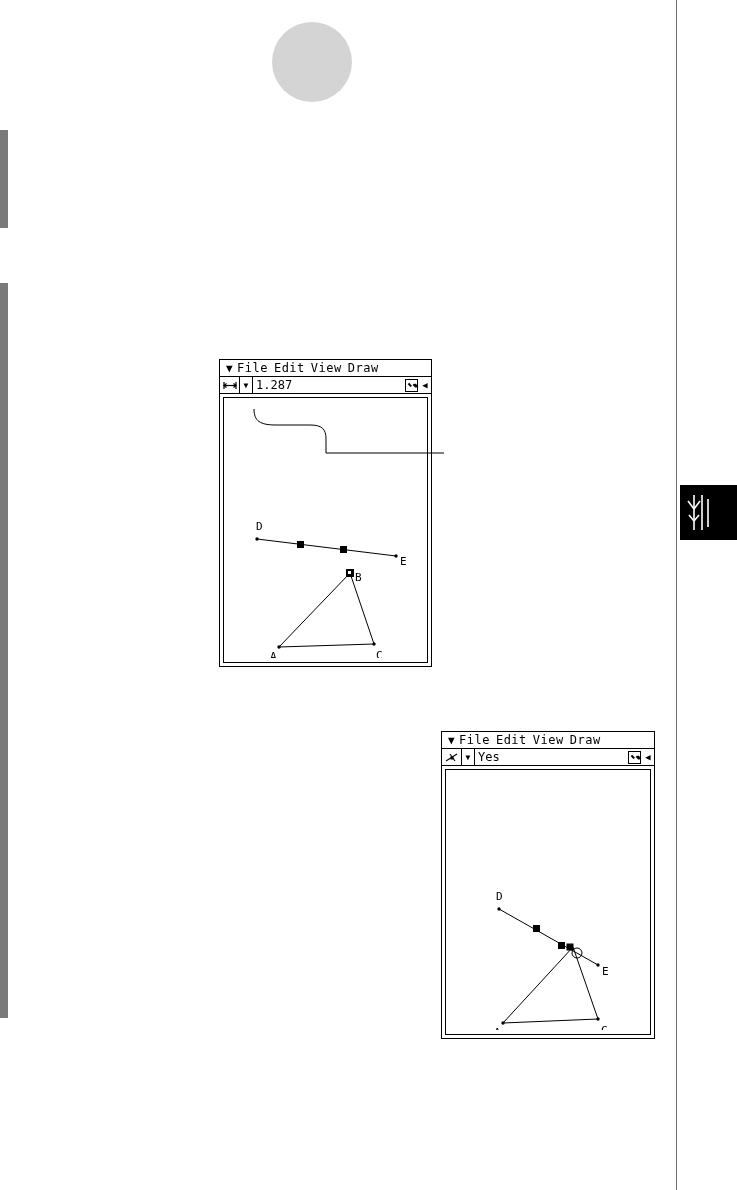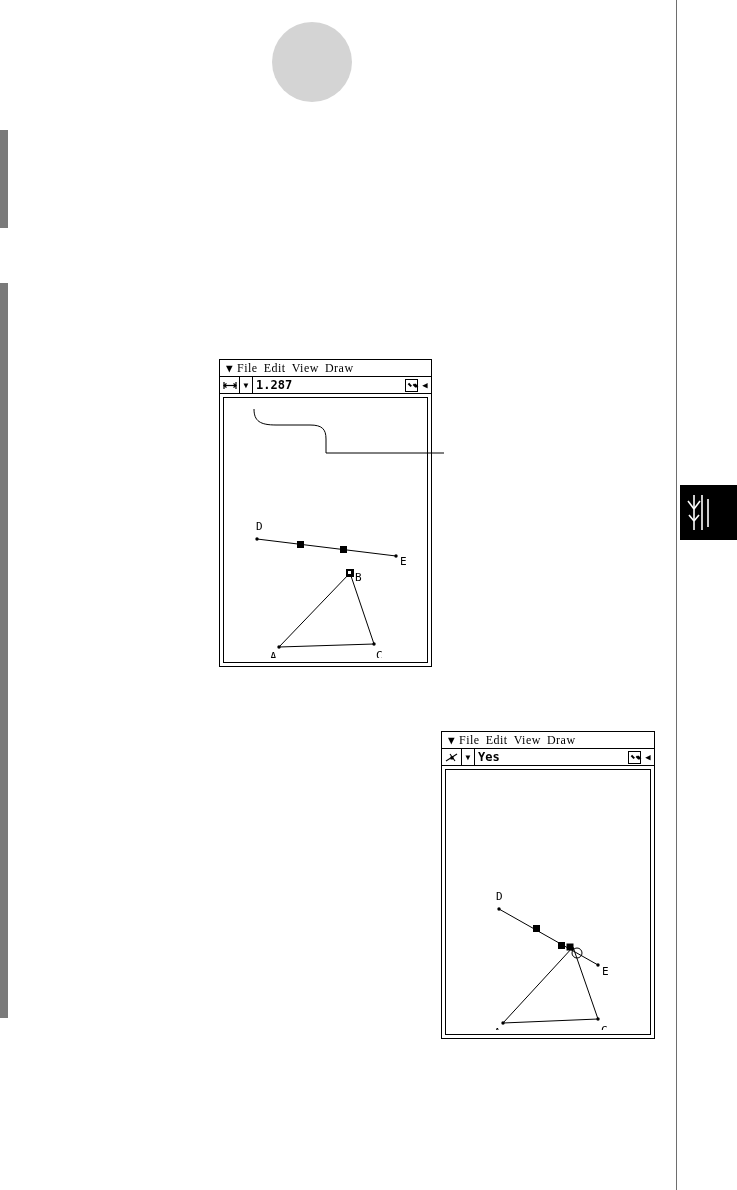--- a/index.html
+++ b/index.html
@@ -57,21 +57,20 @@
     letter-spacing: 0.5px;
   }
   .calc-menubar .menu-icon {
     width: 15px;
     text-align: center;
     font-size: 11px;
     line-height: 1;
   }
   .calc-menubar .menu-item {
     margin-right: 6px;
-    font-family: Liberation Serif, serif;
   }
   .calc-entry {
     display: flex;
     align-items: center;
     height: 17px;
     border-bottom: 1px solid #000;
     box-sizing: border-box;
     font-family: "DejaVu Sans Mono", monospace;
     font-size: 12px;
   }
@@ -92,21 +91,20 @@
     align-items: center;
     justify-content: center;
     box-sizing: border-box;
     font-size: 8px;
   }
   .entry-value {
     flex: 1;
     padding-left: 3px;
     white-space: nowrap;
     overflow: hidden;
-    font-weight: bold;
   }
   .entry-check {
     width: 16px;
     height: 100%;
     display: flex;
     align-items: center;
     justify-content: center;
     box-sizing: border-box;
   }
   .entry-check .box {

